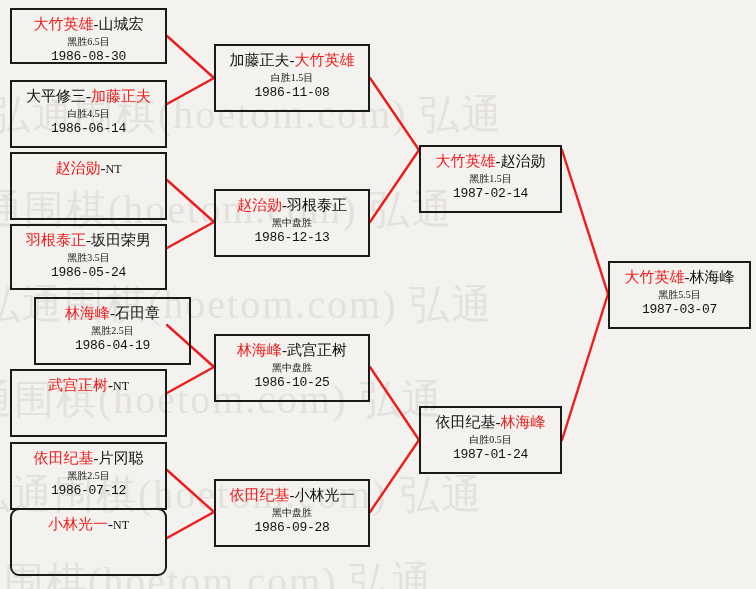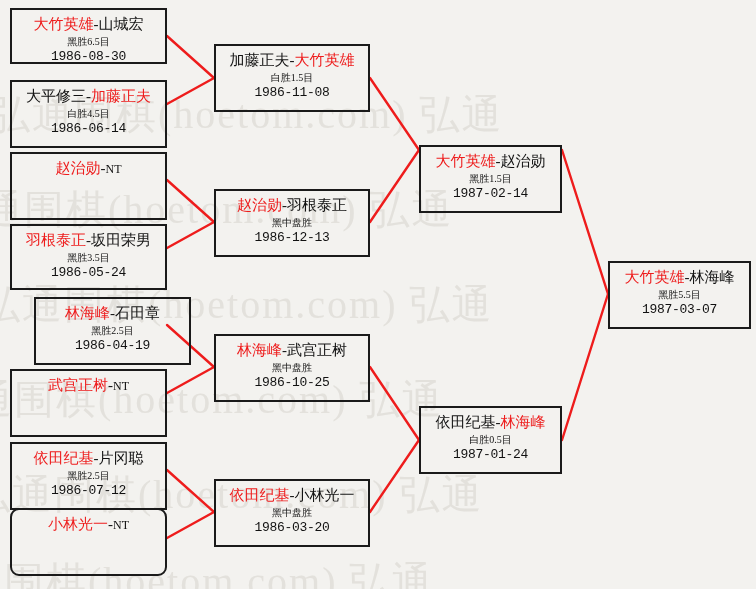--- a/index.html
+++ b/index.html
@@ -178,21 +178,21 @@
 
   <div class="box" style="left:214px; top:334px; width:156px; height:68px;">
     <div class="pairing"><span class="win">林海峰</span><span class="sep">-</span><span class="lose">武宫正树</span></div>
     <div class="result">黑中盘胜</div>
     <div class="date">1986-10-25</div>
   </div>
 
   <div class="box" style="left:214px; top:479px; width:156px; height:68px;">
     <div class="pairing"><span class="win">依田纪基</span><span class="sep">-</span><span class="lose">小林光一</span></div>
     <div class="result">黑中盘胜</div>
-    <div class="date">1986-03-20</div>
+    <div class="date">1986-09-28</div>
   </div>
 
   <div class="box" style="left:419px; top:117px; width:143px; height:68px;margin-top:28px;">
     <div class="pairing"><span class="win">大竹英雄</span><span class="sep">-</span><span class="lose">赵治勋</span></div>
     <div class="result">黑胜1.5目</div>
     <div class="date">1987-02-14</div>
   </div>
 
   <div class="box" style="left:419px; top:406px; width:143px; height:68px;">
     <div class="pairing"><span class="lose">依田纪基</span><span class="sep">-</span><span class="win">林海峰</span></div>

